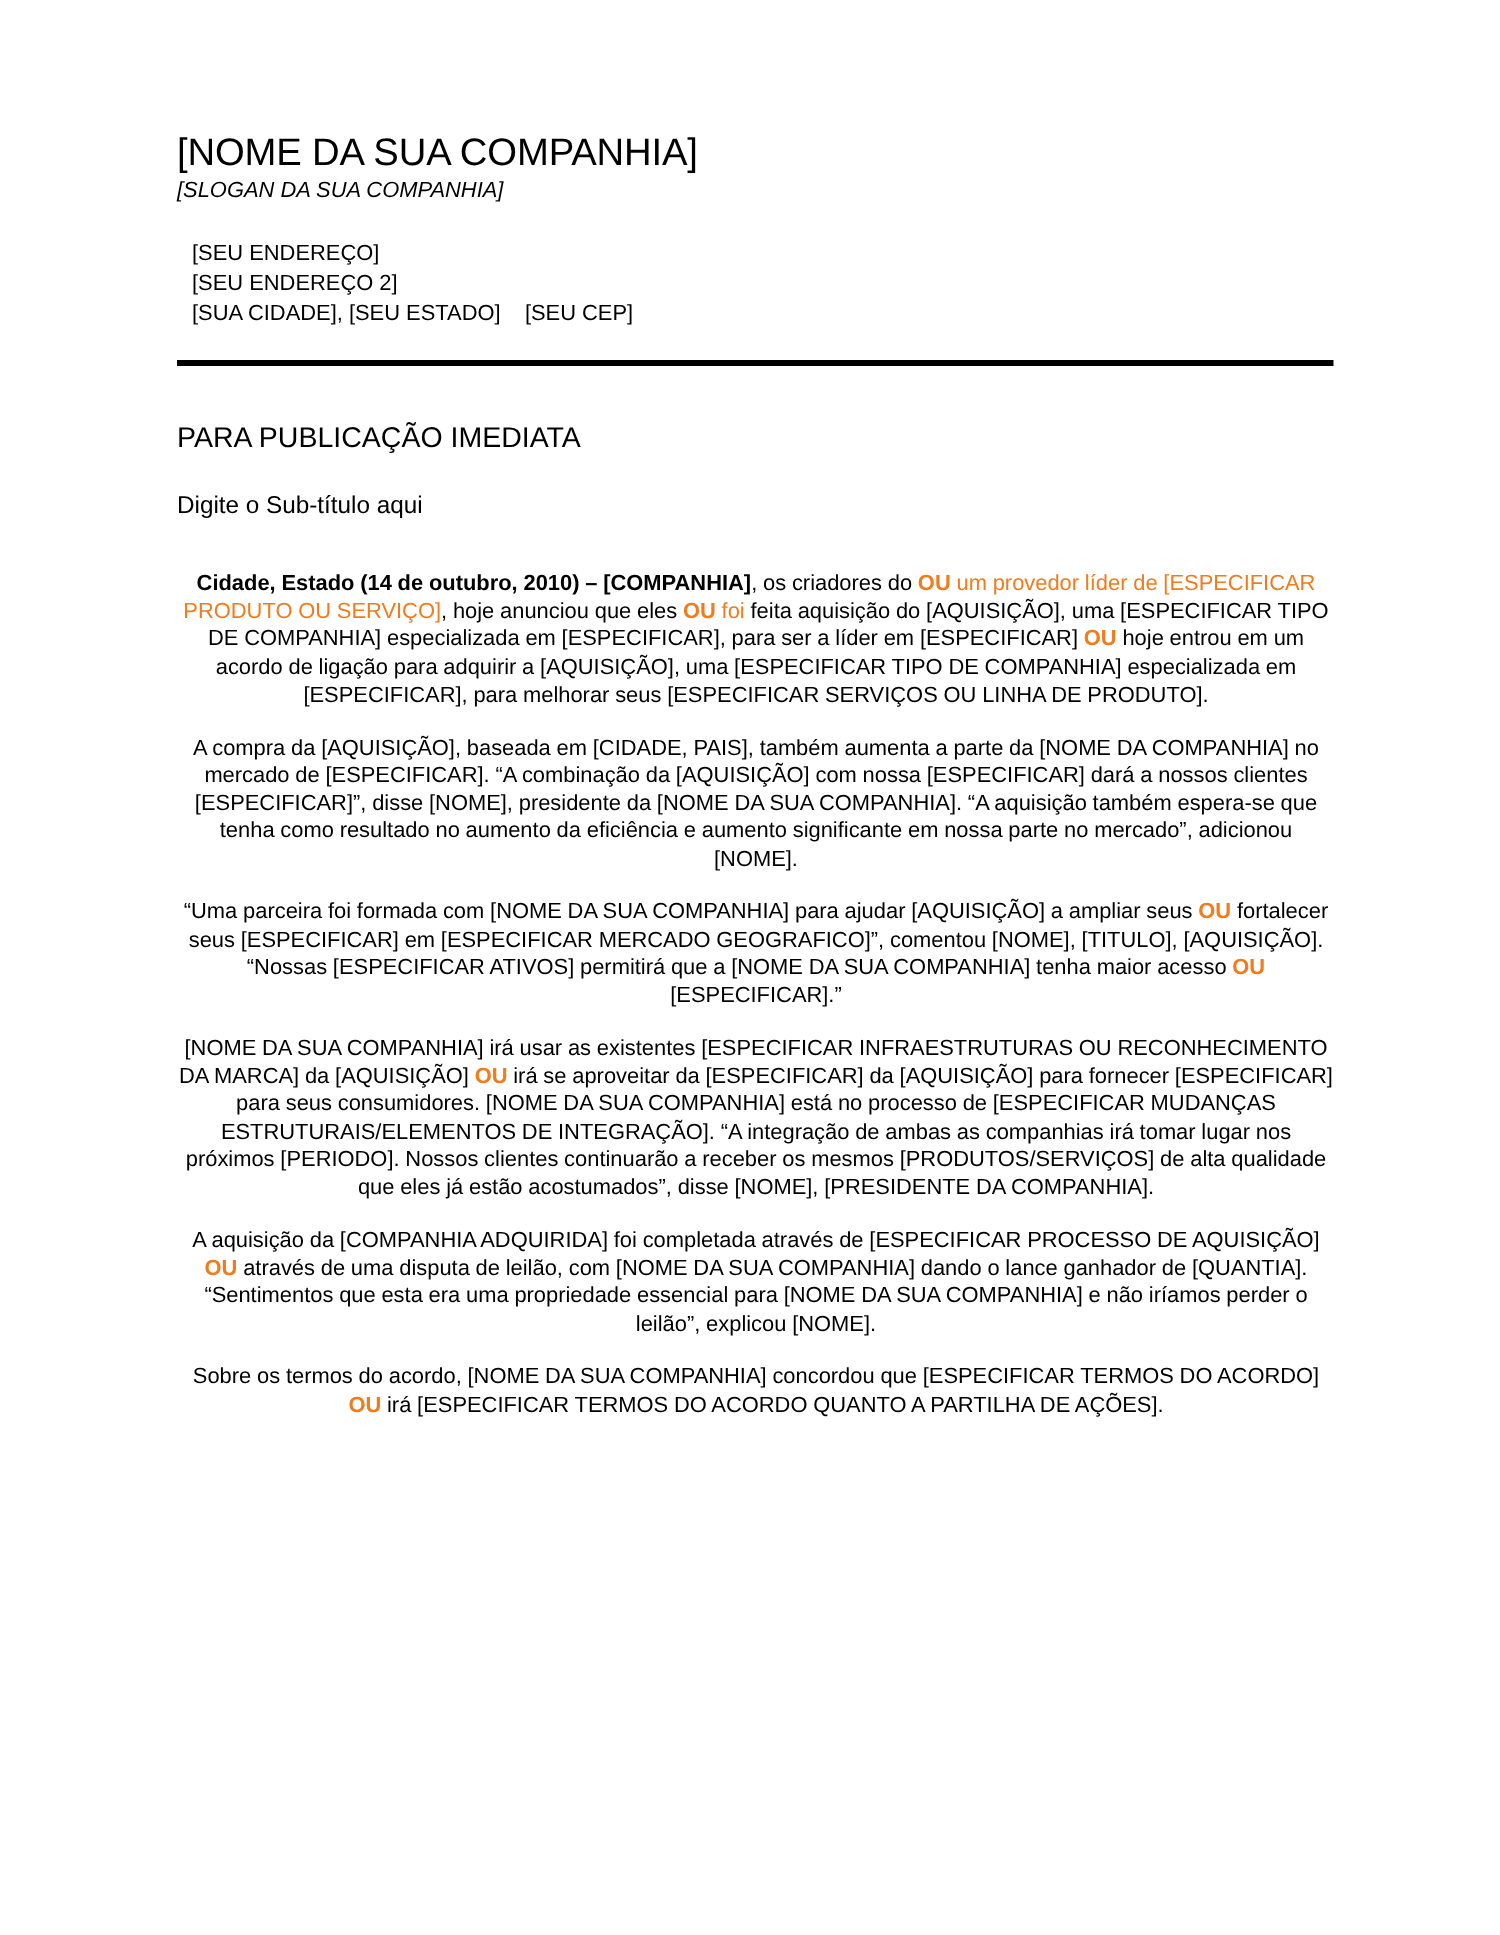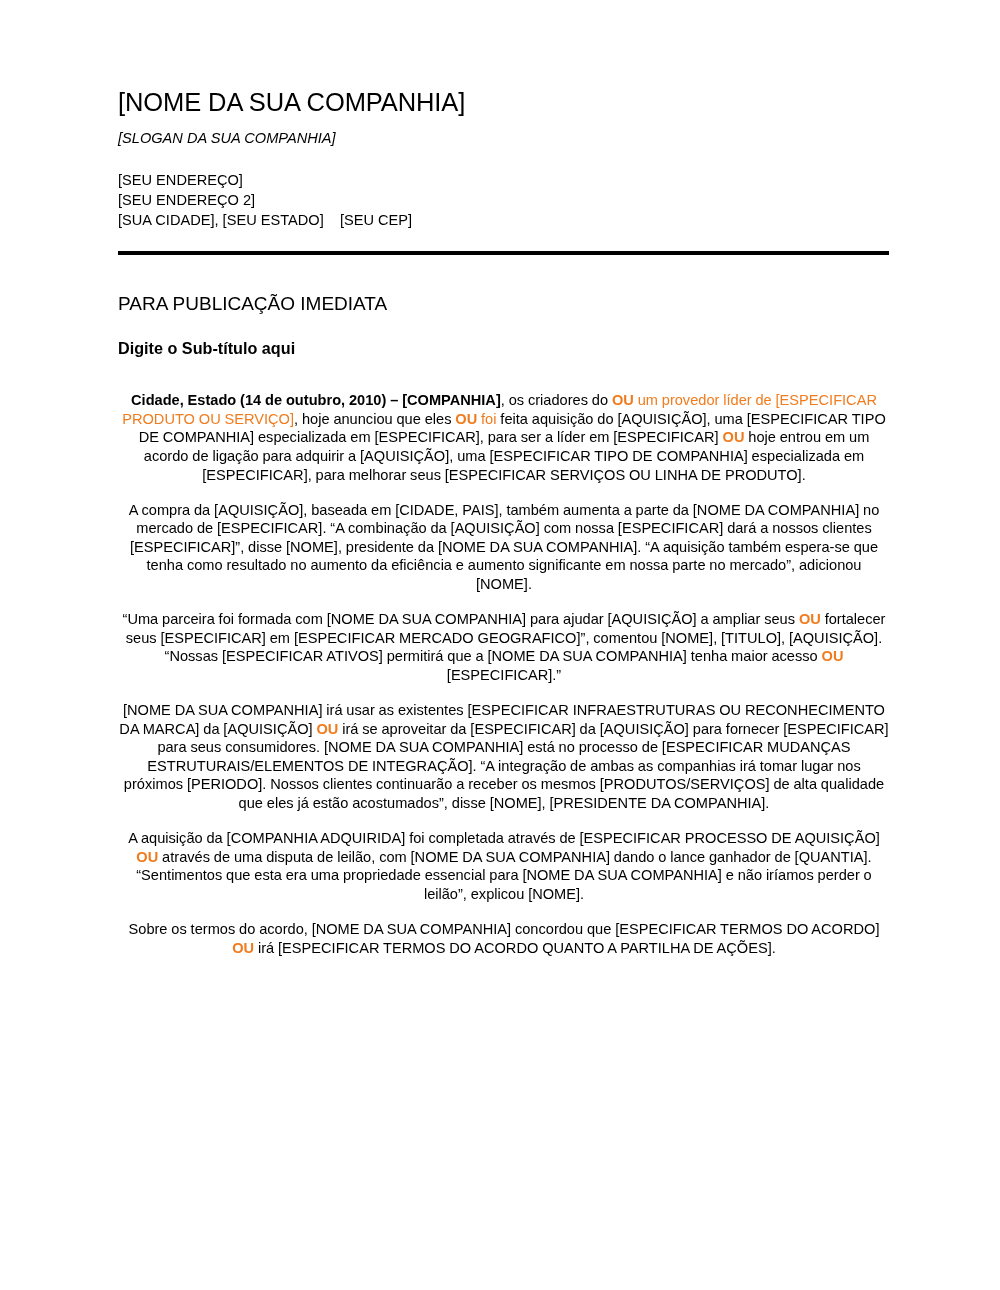--- a/index.html
+++ b/index.html
@@ -43,27 +43,28 @@
     line-height: 1.14;
     letter-spacing: -0.1px;
     margin: 0;
     white-space: nowrap;
   }
   .company-slogan {
     font-size: 14.6px;
     font-style: italic;
     font-weight: 400;
     line-height: 1.3;
-    margin: 12px 0 0 0;
+    margin: 1px 0 0 0;
     white-space: nowrap;
   }
   .address-block {
     margin-top: 22px;
     font-size: 14.6px;
     line-height: 1.375;
+    margin-left: 10px;
   }
   .address-line {
     white-space: pre;
   }
 
   
   .divider-wrap {
     margin-top: 21px;
     height: 14px;
   }
@@ -82,21 +83,21 @@
   .doc-title {
     margin: 24px 0 0 0;
     font-size: 22.5px;
     font-weight: 400;
     line-height: 1.2;
     letter-spacing: -0.1px;
   }
   .doc-subtitle {
     margin: 21px 0 0 0;
     font-size: 16.2px;
-    font-weight: 700;
+    font-weight: 400;
     line-height: 1.25;
   }
 
   
   .body-copy {
     margin-top: 33px;
   }
   .para {
     font-size: 14.6px;
     line-height: 18.6px;

